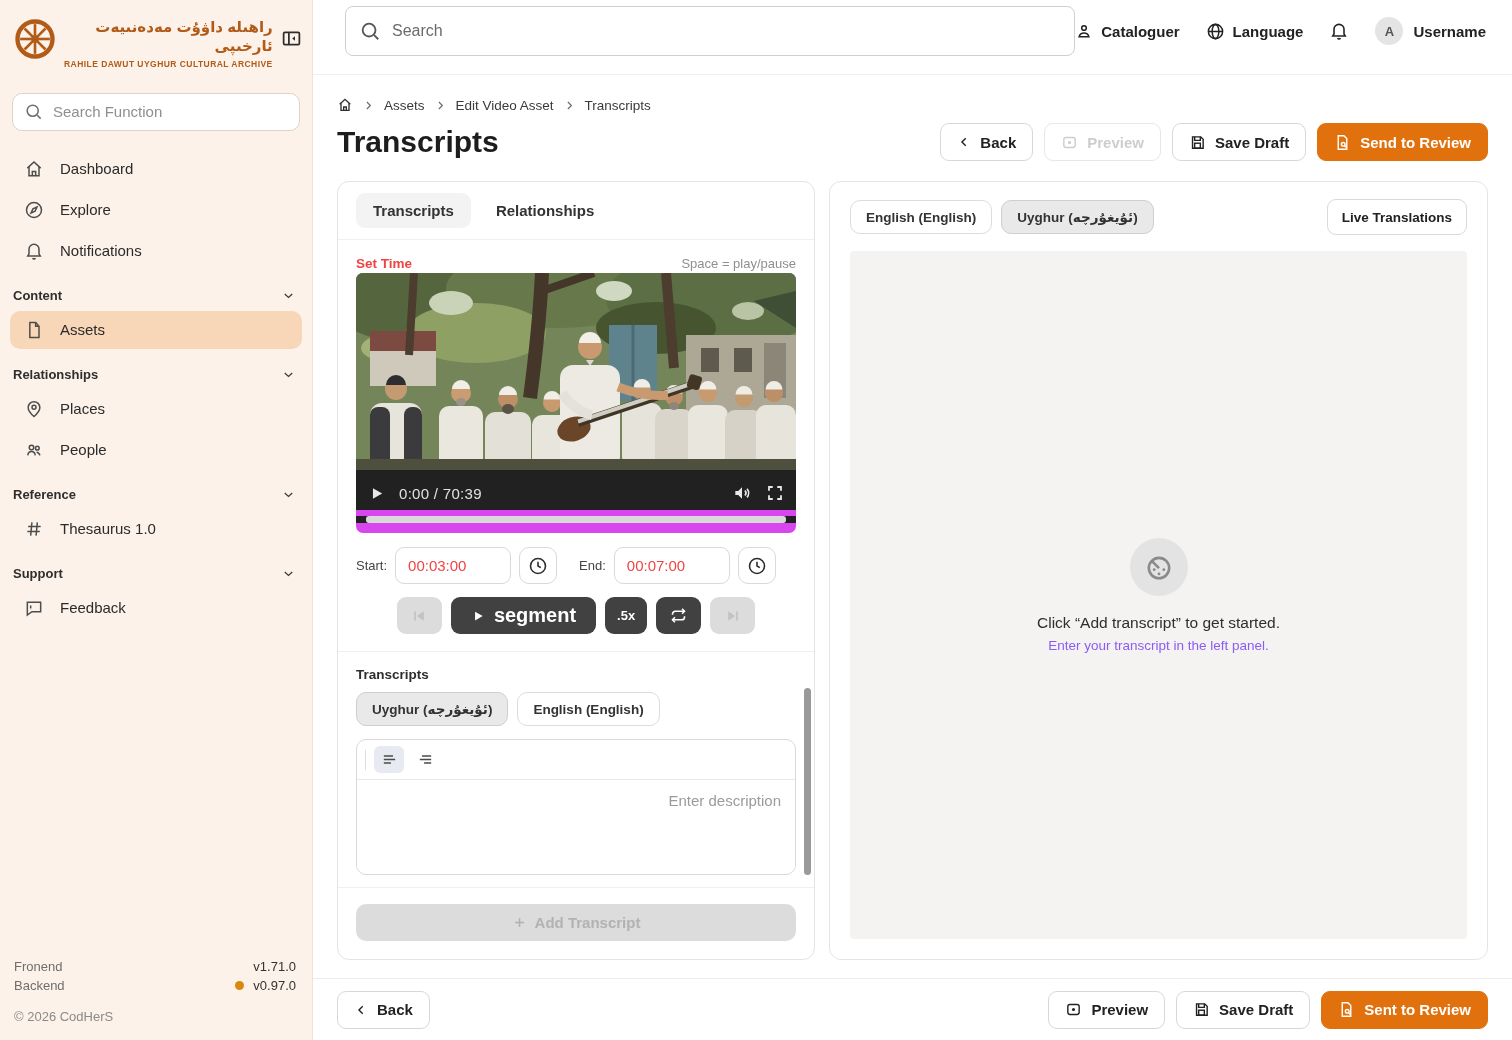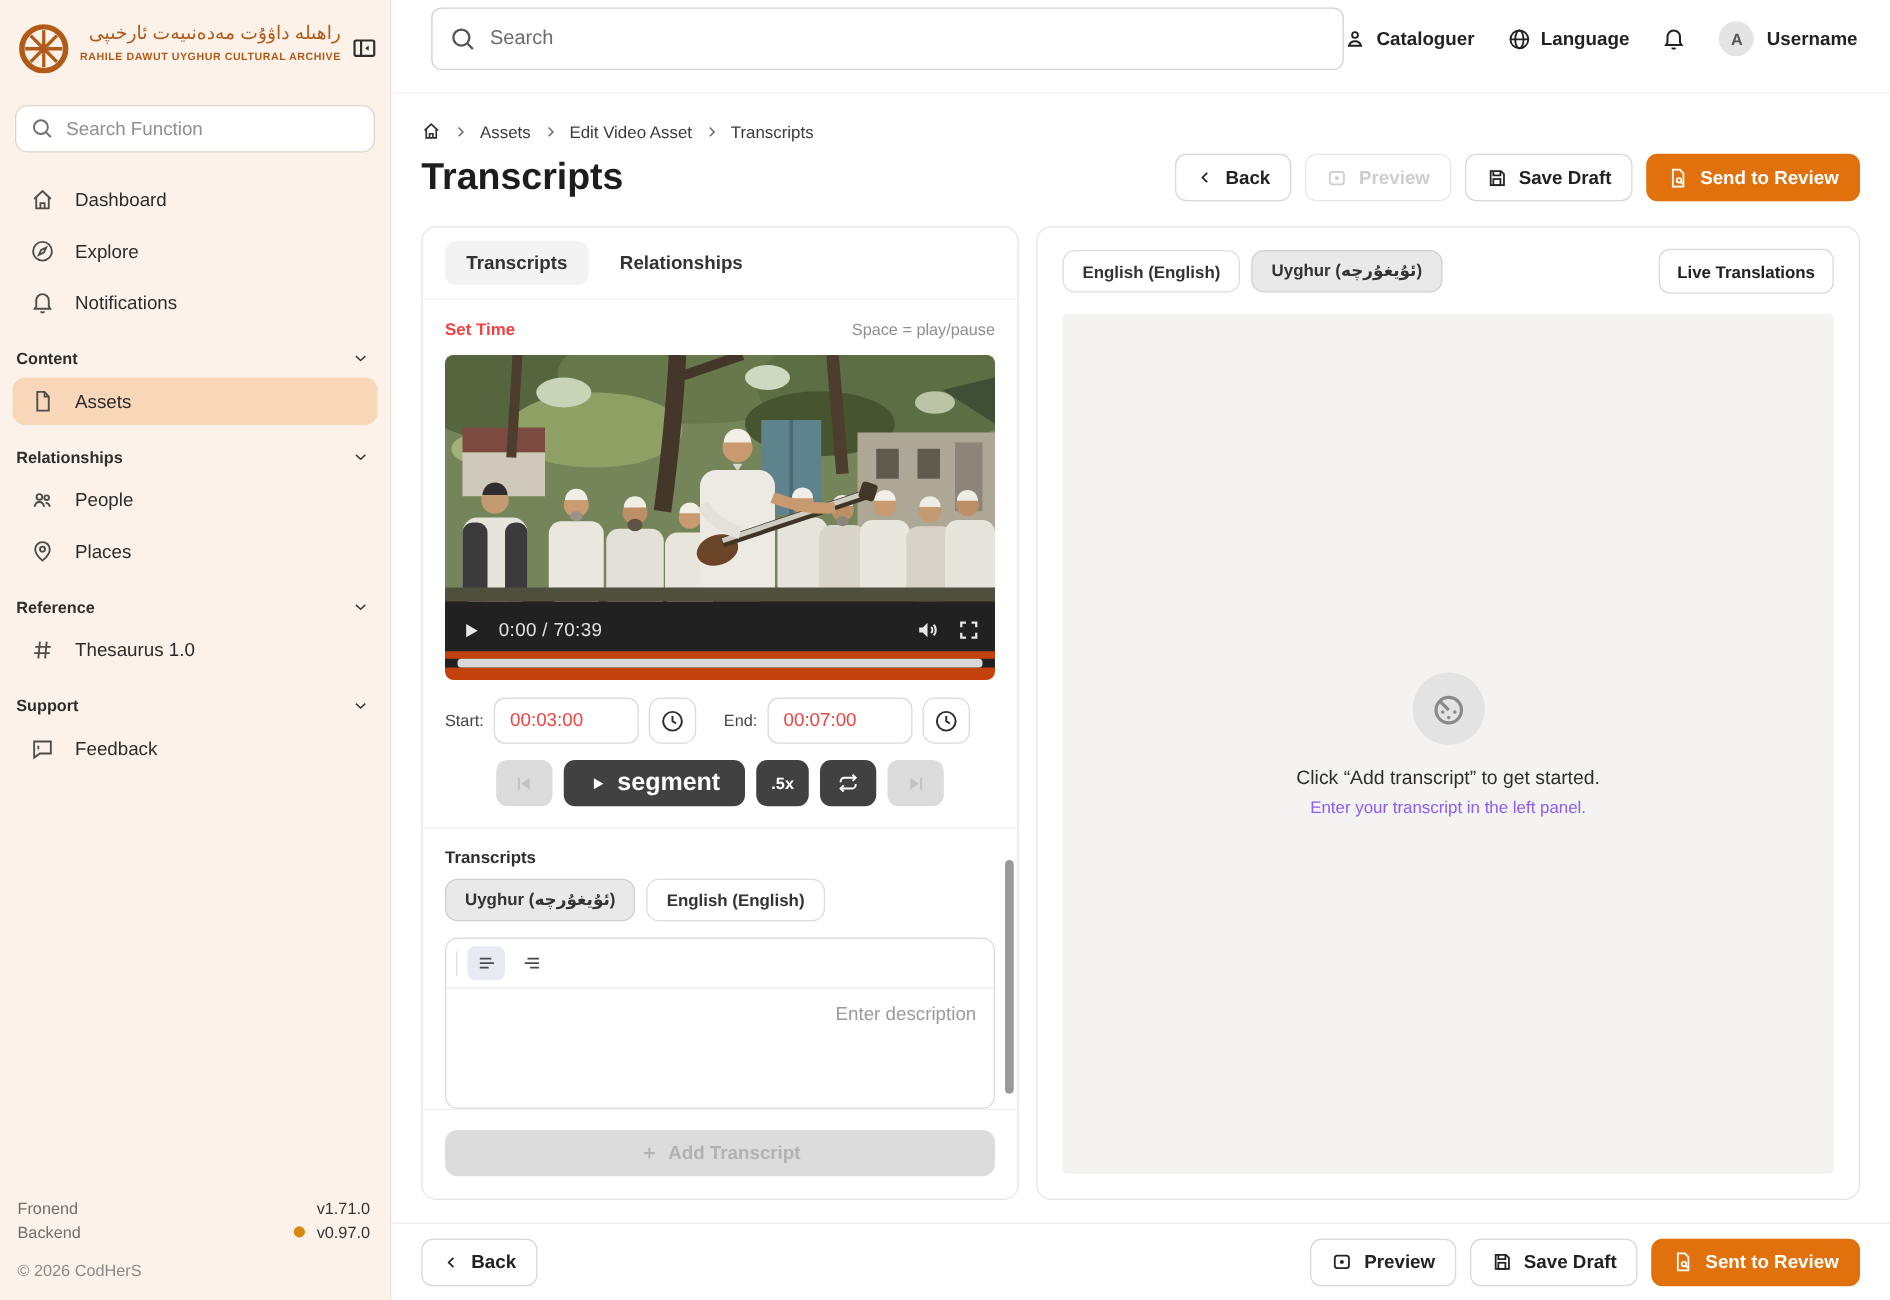--- a/index.html
+++ b/index.html
@@ -4,21 +4,21 @@
 <style>
   * { margin:0; padding:0; box-sizing:border-box; }
   html,body { width:1512px; height:1040px; overflow:hidden; }
   body { display:flex; font-family:"Liberation Sans","DejaVu Sans",sans-serif; background:#fff; color:#262626; }
   svg { display:block; flex:none; }
 
   
   .sidebar { width:313px; height:1040px; background:#FCF2E9; border-right:1px solid #f0e3d6; display:flex; flex-direction:column; flex:none; }
   .logo-row { display:flex; align-items:flex-start; padding:18px 14px 8px 14px; gap:8px; }
   .logo-text { flex:1; color:#B25A18; }
-  .logo-uy { font-size:15px; font-weight:400; text-align:right; direction:rtl; line-height:1.25; }
+  .logo-uy { font-size:15px; font-weight:700; text-align:right; direction:rtl; line-height:1.25; }
   .logo-latin { font-size:8.5px; font-weight:700; letter-spacing:.45px; margin-top:3px; white-space:nowrap; }
   .collapse-btn { margin-top:10px; color:#2e2e2e; cursor:pointer; }
   .side-search { position:relative; margin:16px 12px 10px 12px; }
   .side-search input { width:100%; height:38px; border:1px solid #dcd4ca; border-radius:10px; background:#fff; padding:0 12px 0 40px; font-size:15px; color:#333; font-family:inherit; }
   .side-search input::placeholder { color:#8f8f8f; }
   .side-search .s-icon { position:absolute; left:12px; top:9px; color:#6f6f6f; }
   .nav { flex:1; padding:6px 0; overflow:hidden; }
   .nav-item { display:flex; align-items:center; gap:16px; margin:3px 10px; padding:9px 14px; border-radius:10px; font-size:15px; color:#2b2b2b; cursor:pointer; }
   .nav-item .n-icon { color:#4d4d4d; }
   .nav-item.active { background:#F8D7B9; }
@@ -59,21 +59,21 @@
   .card { background:#fff; border:1px solid #e4e4e4; border-radius:12px; }
   .left-card { width:478px; flex:none; display:flex; flex-direction:column; position:relative; }
   .tabrow { padding:11px 18px; border-bottom:1px solid #efefef; display:flex; gap:8px; }
   .tab { padding:9px 17px; border-radius:9px; font-size:15px; font-weight:600; color:#333; cursor:pointer; }
   .tab.active { background:#f3f3f3; }
   .left-body { padding:16px 18px 18px 18px; display:flex; flex-direction:column; flex:1; min-height:0; }
   .settime-row { display:flex; align-items:center; }
   .mini-label { font-size:13.5px; font-weight:700; color:#ef4444; }
   .hint { margin-left:auto; font-size:13px; color:#8f8f8f; }
 
-  .video { margin-top:13px; border-radius:7px; overflow:hidden; background:#c2410c; cursor:pointer; }
+  .video { margin-top:2px; border-radius:7px; overflow:hidden; background:#d946ef; cursor:pointer; }
   .vctrl { background:#212121; padding:6px 12px 0 12px; display:flex; align-items:center; gap:14px; color:#e8e8e8; height:40px; }
   .vtime { font-size:15px; color:#e2e2e2; letter-spacing:.3px; }
   .vspacer { flex:1; }
   .vprogress { height:7px; background:#d9d9d9; border-radius:3px; margin:6px 10px 10px 10px; }
 
   .se-row { display:flex; align-items:center; gap:8px; margin-top:14px; }
   .se-label { font-size:13px; color:#444; }
   .time-input { width:116px; height:37px; border:1px solid #d9d9d9; border-radius:9px; padding:0 12px; font-size:15px; color:#ef4444; font-family:inherit; }
   .clock-btn { width:38px; height:37px; border:1px solid #d9d9d9; border-radius:10px; background:#fff; display:flex; align-items:center; justify-content:center; color:#2e2e2e; cursor:pointer; }
 
@@ -207,36 +207,36 @@
       <span>Relationships</span>
       <span class="chev">
           <svg width="15" height="15" viewBox="0 0 24 24" fill="none" stroke="currentColor" stroke-width="2">
             <path d="M6 9.5l6 5.5 6-5.5"></path>
           </svg>
         </span>
     </div>
     <div class="nav-item">
       <span class="n-icon">
           <svg width="20" height="20" viewBox="0 0 24 24" fill="none" stroke="currentColor" stroke-width="1.8">
+            <path d="M12 21s-7-6-7-10.8A7 7 0 0 1 19 10.2C19 15 12 21 12 21z"></path>
+            <circle cx="12" cy="10" r="2.4"></circle>
+          </svg>
+        </span>
+      <span>Places</span>
+    </div>
+    <div class="nav-item">
+      <span class="n-icon">
+          <svg width="20" height="20" viewBox="0 0 24 24" fill="none" stroke="currentColor" stroke-width="1.8">
             <circle cx="9" cy="9" r="2.7"></circle>
             <circle cx="16" cy="9.8" r="2.2"></circle>
             <path d="M4.5 18.5c.4-2.9 2.2-4.6 4.5-4.6s4.1 1.7 4.5 4.6"></path>
             <path d="M15 14.6c2 .2 3.6 1.7 4 3.9"></path>
           </svg>
         </span>
       <span>People</span>
-    </div>
-    <div class="nav-item">
-      <span class="n-icon">
-          <svg width="20" height="20" viewBox="0 0 24 24" fill="none" stroke="currentColor" stroke-width="1.8">
-            <path d="M12 21s-7-6-7-10.8A7 7 0 0 1 19 10.2C19 15 12 21 12 21z"></path>
-            <circle cx="12" cy="10" r="2.4"></circle>
-          </svg>
-        </span>
-      <span>Places</span>
     </div>
 
     <div class="section-h">
       <span>Reference</span>
       <span class="chev">
           <svg width="15" height="15" viewBox="0 0 24 24" fill="none" stroke="currentColor" stroke-width="2">
             <path d="M6 9.5l6 5.5 6-5.5"></path>
           </svg>
         </span>
     </div>

